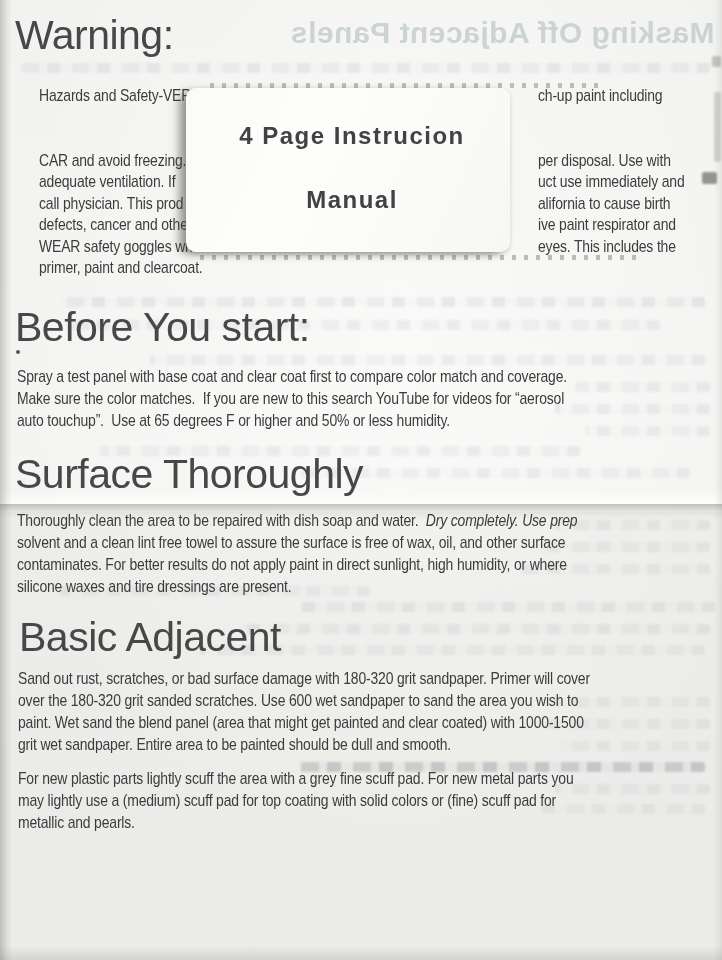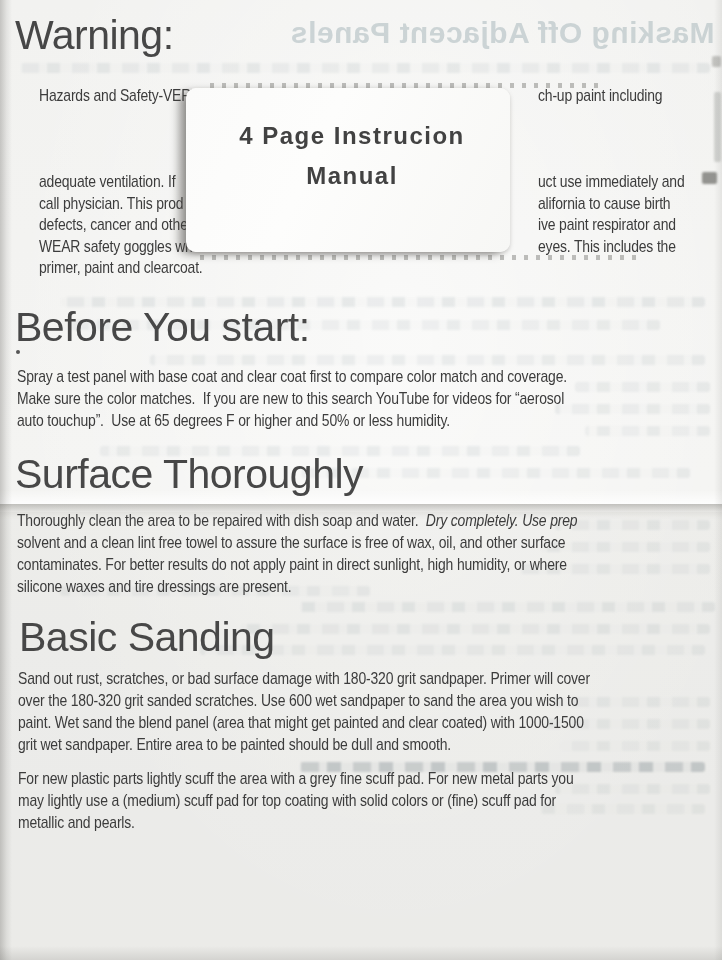--- a/index.html
+++ b/index.html
@@ -54,21 +54,21 @@
   .italic  { font-style:italic; }
 
   
   .sticker { position:absolute; left:186px; top:88px; width:324px; height:164px; z-index:5;
              background:linear-gradient(115deg, #fbfbfa 0%, #fdfdfc 40%, #f7f7f5 100%);
              border-radius:10px;
              box-shadow:-8px 3px 8px -1px rgba(70,68,64,0.50), 0 2px 4px rgba(100,98,94,0.28);
              text-align:center; }
   .sticker-line { font-weight:700; font-size:24px; letter-spacing:1.5px; color:#424242;padding-left:8px; }
   .sticker-line1 { margin-top:34px; }
-  .sticker-line2 { margin-top:12px; }
+  .sticker-line2 { margin-top:36px; }
   .perf { position:absolute; height:5px; z-index:4; filter:blur(0.4px);
           background:repeating-linear-gradient(90deg, rgba(140,140,136,0.55) 0 4px, rgba(255,255,255,0) 4px 12px); }
 </style>
 </head>
 <body>
 
 <div id="photo">
 
   <div class="ghost-heading">Masking Off Adjacent Panels</div>
 
@@ -101,20 +101,24 @@
   <div class="mark" style="left:702px; top:172px; width:15px; height:12px; background:rgba(95,95,90,0.65)"></div>
   <div class="mark" style="left:712px; top:56px;  width:9px;  height:11px; background:rgba(120,120,115,0.4)"></div>
   <div class="mark" style="left:714px; top:92px;  width:7px;  height:70px; background:rgba(130,132,128,0.30)"></div>
 
   <div class="heading" style="left:15px; top:12px;">Warning:</div>
 
   <div class="wrow" style="top:86px">
       <span class="frag frag-l">Hazards and Safety-VERY</span>
       <span class="frag frag-r">ch-up paint including</span>
     </div>
+  <div class="wrow" style="top:150.5px">
+      <span class="frag frag-l">CAR and avoid freezing.</span>
+      <span class="frag frag-r">per disposal. Use with</span>
+    </div>
   <div class="wrow" style="top:172px">
       <span class="frag frag-l">adequate ventilation. If</span>
       <span class="frag frag-r">uct use immediately and</span>
     </div>
   <div class="wrow" style="top:193.5px">
       <span class="frag frag-l">call physician. This prod</span>
       <span class="frag frag-r">alifornia to cause birth</span>
     </div>
   <div class="wrow" style="top:215px">
       <span class="frag frag-l">defects, cancer and othe</span>
@@ -141,21 +145,21 @@
   <div class="para" style="left:17px; top:366px;">Spray a test panel with base coat and clear coat first to compare color match and coverage.
 Make sure the color matches.  If you are new to this search YouTube for videos for “aerosol
 auto touchup”.  Use at 65 degrees F or higher and 50% or less humidity.</div>
 
   <div class="heading" style="left:15px; top:451px;">Surface Thoroughly</div>
   <div class="para" style="left:17px; top:510px;"><span>Thoroughly clean the area to be repaired with dish soap and water.  </span><span class="italic">Dry completely. Use prep</span><span>
 solvent and a clean lint free towel to assure the surface is free of wax, oil, and other surface
 contaminates. For better results do not apply paint in direct sunlight, high humidity, or where
 silicone waxes and tire dressings are present.</span></div>
 
-  <div class="heading" style="left:19px; top:614px;">Basic Sanding</div>
+  <div class="heading" style="left:19px; top:614px;">Basic Adjacent</div>
   <div class="para" style="left:18px; top:668px;">Sand out rust, scratches, or bad surface damage with 180-320 grit sandpaper. Primer will cover
 over the 180-320 grit sanded scratches. Use 600 wet sandpaper to sand the area you wish to
 paint. Wet sand the blend panel (area that might get painted and clear coated) with 1000-1500
 grit wet sandpaper. Entire area to be painted should be dull and smooth.</div>
   <div class="para" style="left:18px; top:768px;">For new plastic parts lightly scuff the area with a grey fine scuff pad. For new metal parts you
 may lightly use a (medium) scuff pad for top coating with solid colors or (fine) scuff pad for
 metallic and pearls.</div>
 
   <div class="edge-left"></div>
   <div class="edge-right"></div>

